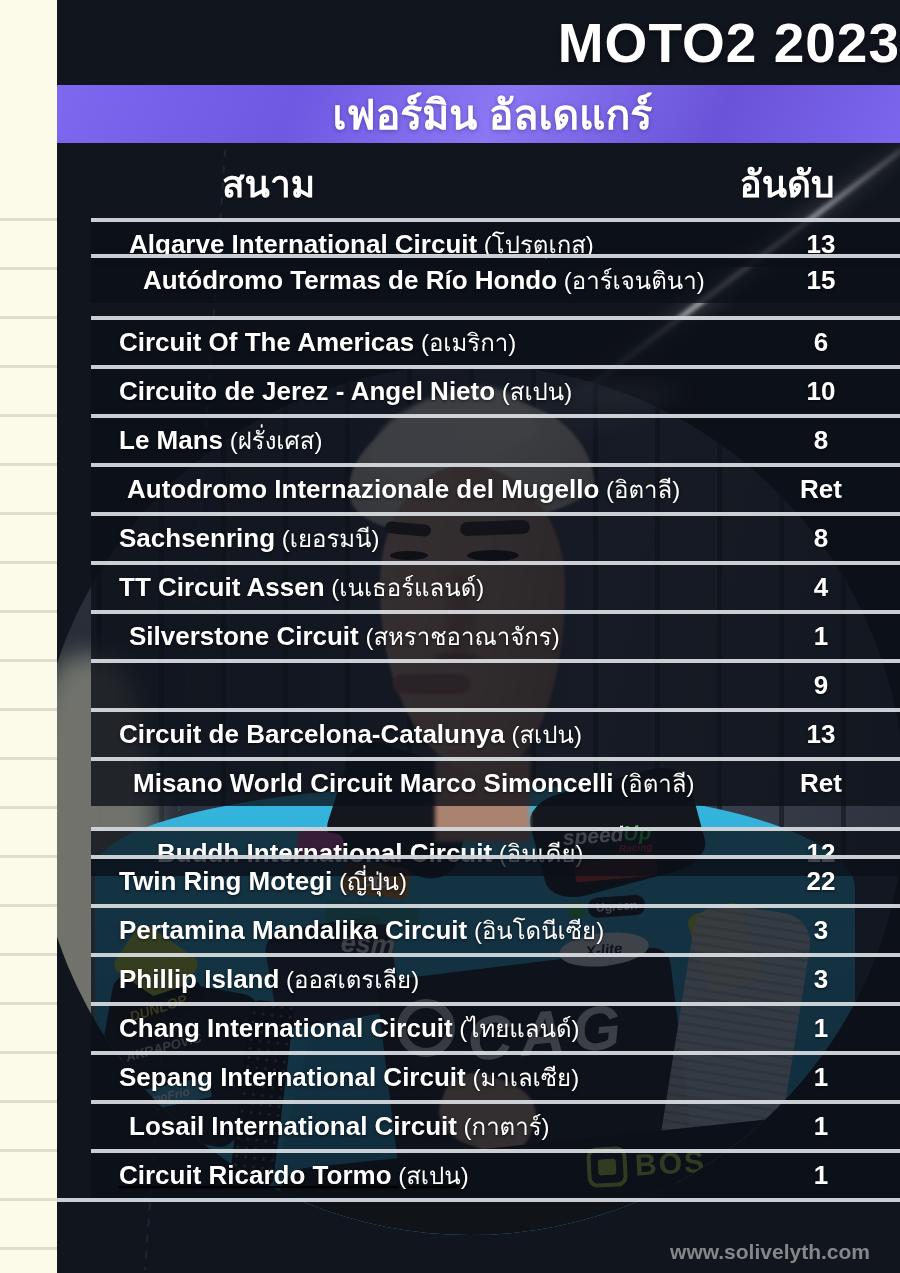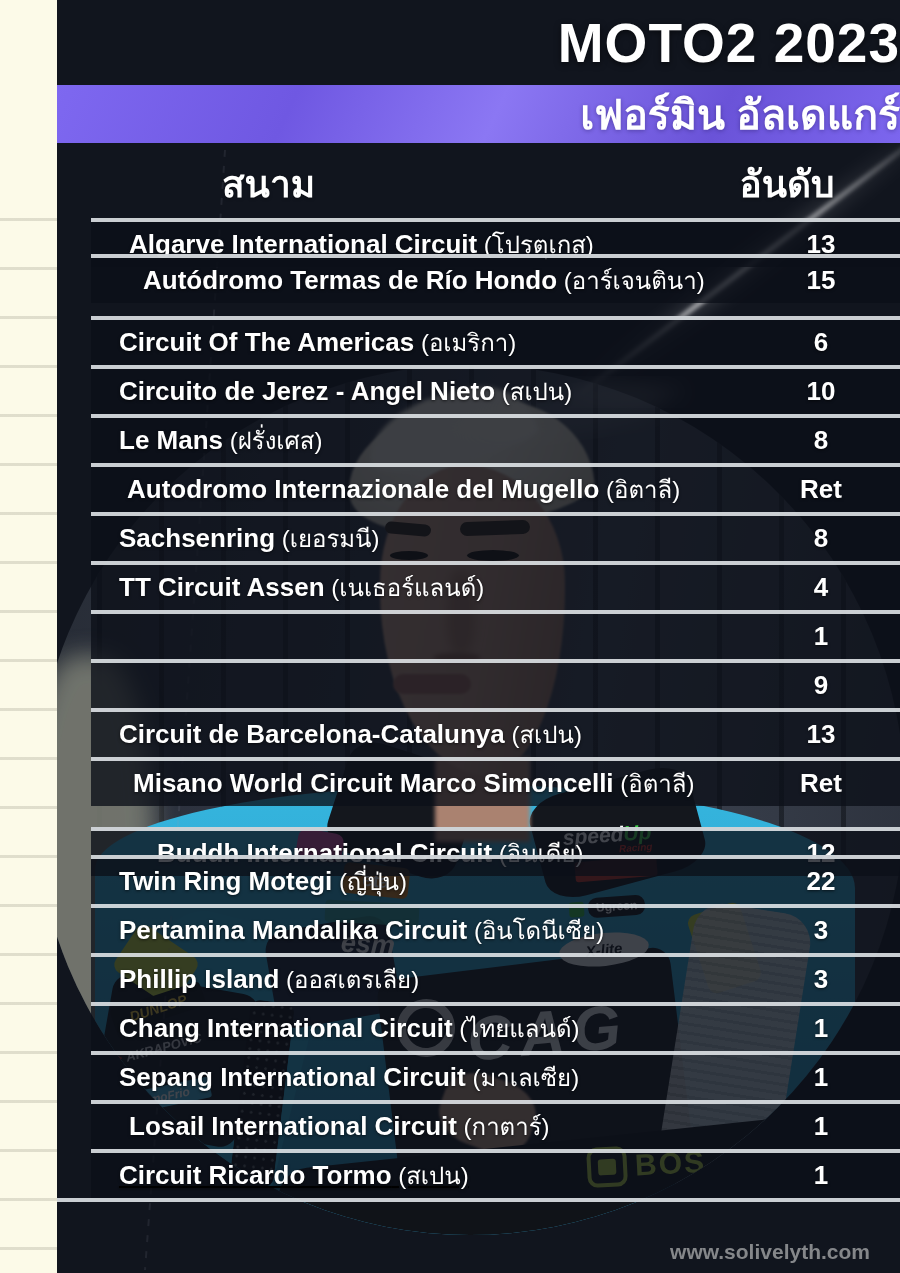--- a/index.html
+++ b/index.html
@@ -11,21 +11,21 @@
     background:repeating-linear-gradient(180deg, rgba(110,108,92,.20) 0 3px, transparent 3px 49px); }
 
   
   .poster { position:absolute; left:57px; top:0; width:843px; height:1273px; background:#11151e; overflow:hidden; z-index:2; }
 
   .title-block { position:absolute; left:0; top:0; width:100%; height:85px; display:flex; align-items:center; justify-content:flex-end; z-index:6; }
   .title-block h1 { color:#fff; font-size:55px; font-weight:800; letter-spacing:1px; text-shadow:0 2px 6px rgba(0,0,0,.55); }
 
   .ribbon { position:absolute; left:0; top:85px; width:100%; height:58px; z-index:6;
     background:linear-gradient(115deg,#7e68f0 0%,#6f58e2 28%,#8b77f3 52%,#6a53d8 78%,#7c66ee 100%);
-    display:flex; align-items:center; justify-content:flex-end;padding-left:28px; }
+    display:flex; align-items:center; justify-content:center;padding-left:28px; }
   .ribbon h2 { color:#fff; font-size:41px; font-weight:700; text-shadow:0 1px 4px rgba(30,20,80,.4); }
 
   .col-header { position:absolute; top:152px; height:62px; display:flex; align-items:center; color:#fff; font-size:37px; font-weight:700; z-index:6; text-shadow:0 1px 3px rgba(0,0,0,.5); }
   .col-circuit { left:165px; }
   .col-position { left:660px; width:140px; justify-content:center; }
 
   
   .photo-circle { position:absolute; left:-22px; top:365px; width:870px; height:870px; border-radius:50%; overflow:hidden; z-index:1;
     background:linear-gradient(100deg,#262b34 0%,#303644 35%,#3e4552 60%,#2a2f3a 100%); }
   .photo-circle::before { content:""; position:absolute; inset:0;
@@ -219,20 +219,21 @@
     <div class="row-name"><span>Sachsenring</span><span class="country"> (เยอรมนี)</span></div>
     <div class="row-result">8</div>
   </div>
 
   <div class="row" style="top: 561px;">
     <div class="row-name"><span>TT Circuit Assen</span><span class="country"> (เนเธอร์แลนด์)</span></div>
     <div class="row-result">4</div>
   </div>
 
   <div class="row" style="top: 610px;">
+    <div class="row-name" style="padding-left: 38px;"><span>Silverstone Circuit</span><span class="country"> (สหราชอาณาจักร)</span></div>
     <div class="row-result">1</div>
   </div>
 
   <div class="row" style="top: 659px;">
     <div class="row-result">9</div>
   </div>
 
   <div class="row" style="top: 708px;">
     <div class="row-name"><span>Circuit de Barcelona-Catalunya</span><span class="country"> (สเปน)</span></div>
     <div class="row-result">13</div>

